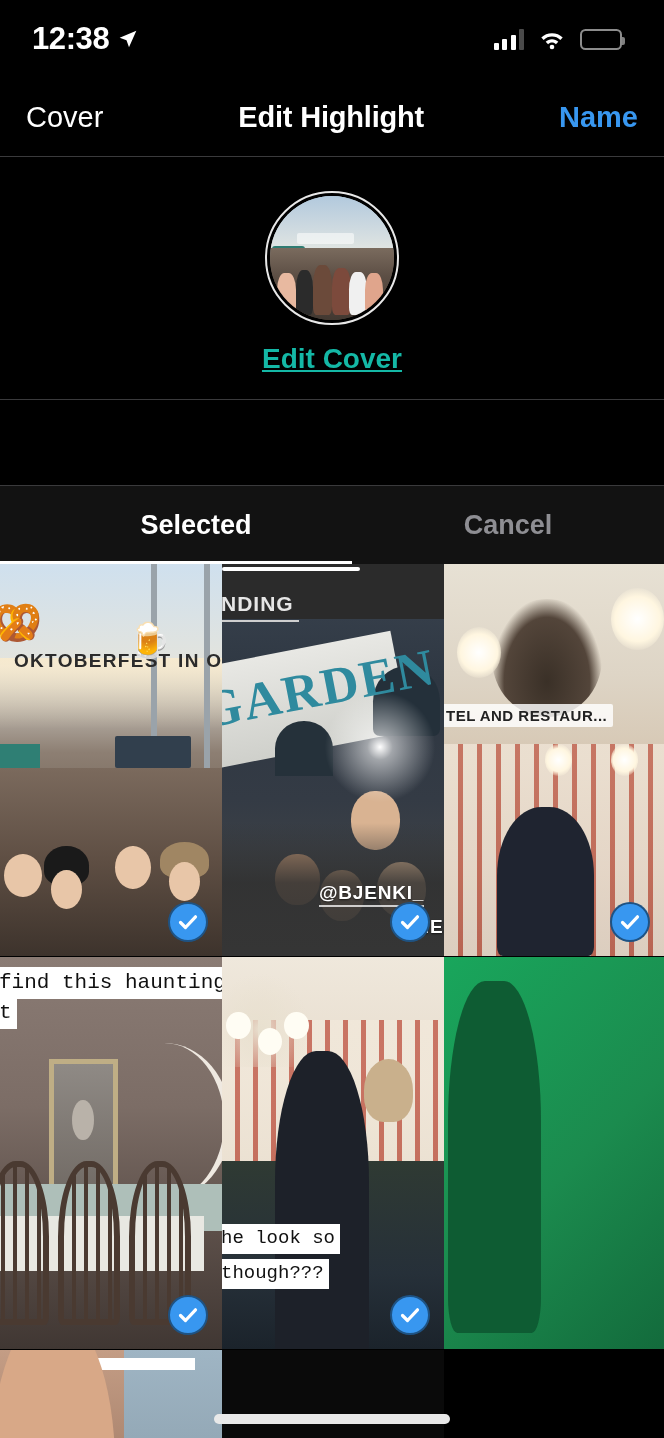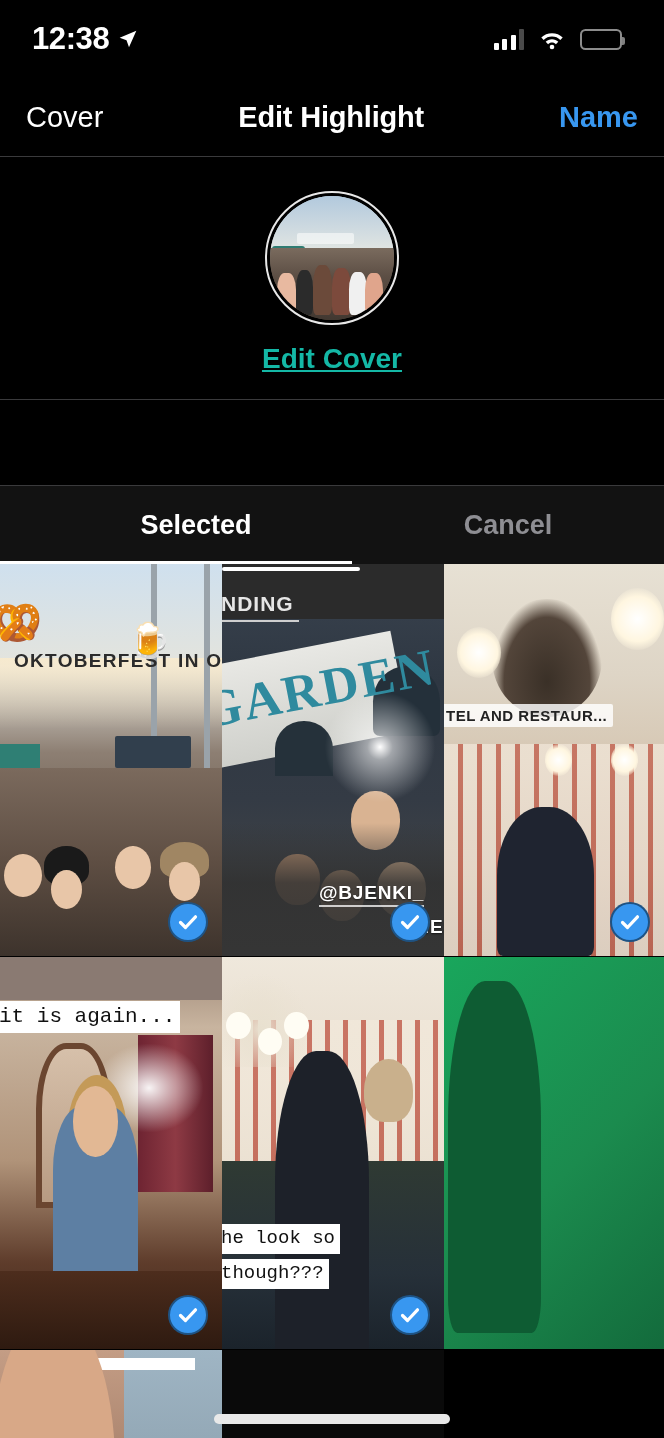--- a/index.html
+++ b/index.html
@@ -383,39 +383,42 @@
         <div class="silh"></div>
       </div>
       <span class="ig-label lbl">TEL AND RESTAUR...</span>
       <span class="check">
         <svg viewBox="0 0 24 24">
             <path d="M4.5 12.5 L9.5 17.5 L19.5 6.8" stroke="#fff" stroke-width="3.2" fill="none" stroke-linecap="round" stroke-linejoin="round"></path>
           </svg>
       </span>
     </div>
 
-
-    <div class="cell c5">
-      <div class="photo">
-        <div class="topband"></div>
-        <div class="curtain"></div>
-        <div class="flare"></div>
-        <div class="mirror"></div>
-        <div class="hair"></div>
-        <div class="person"></div>
-        <div class="phead"></div>
-        <div class="bar"></div>
-      </div>
-      <span class="story-text t1">it is again...</span>
+    <div class="cell c4">
+      <div class="photo">
+        <div class="swoosh"></div>
+        <div class="frame">
+            <div class="inner"></div>
+            <div class="head"></div>
+          </div>
+        <div class="table"></div>
+        <div class="cloth"></div>
+        <div class="chair" style="left:-6%;"></div>
+        <div class="chair" style="left:26%;"></div>
+        <div class="chair" style="left:58%;"></div>
+      </div>
+      <span class="story-text t1">find this haunting</span>
+      <span class="story-text t2">t</span>
       <span class="check">
         <svg viewBox="0 0 24 24">
             <path d="M4.5 12.5 L9.5 17.5 L19.5 6.8" stroke="#fff" stroke-width="3.2" fill="none" stroke-linecap="round" stroke-linejoin="round"></path>
           </svg>
       </span>
     </div>
+
 
     <div class="cell c6">
       <div class="photo">
         <div class="room"></div>
         <div class="stripes"></div>
         <div class="chand"></div>
         <div class="bulb" style="left:2%; top:14%; width:11%; height:7%;"></div>
         <div class="bulb" style="left:16%; top:18%; width:11%; height:7%;"></div>
         <div class="bulb" style="left:28%; top:14%; width:11%; height:7%;"></div>
         <div class="deer"></div>

